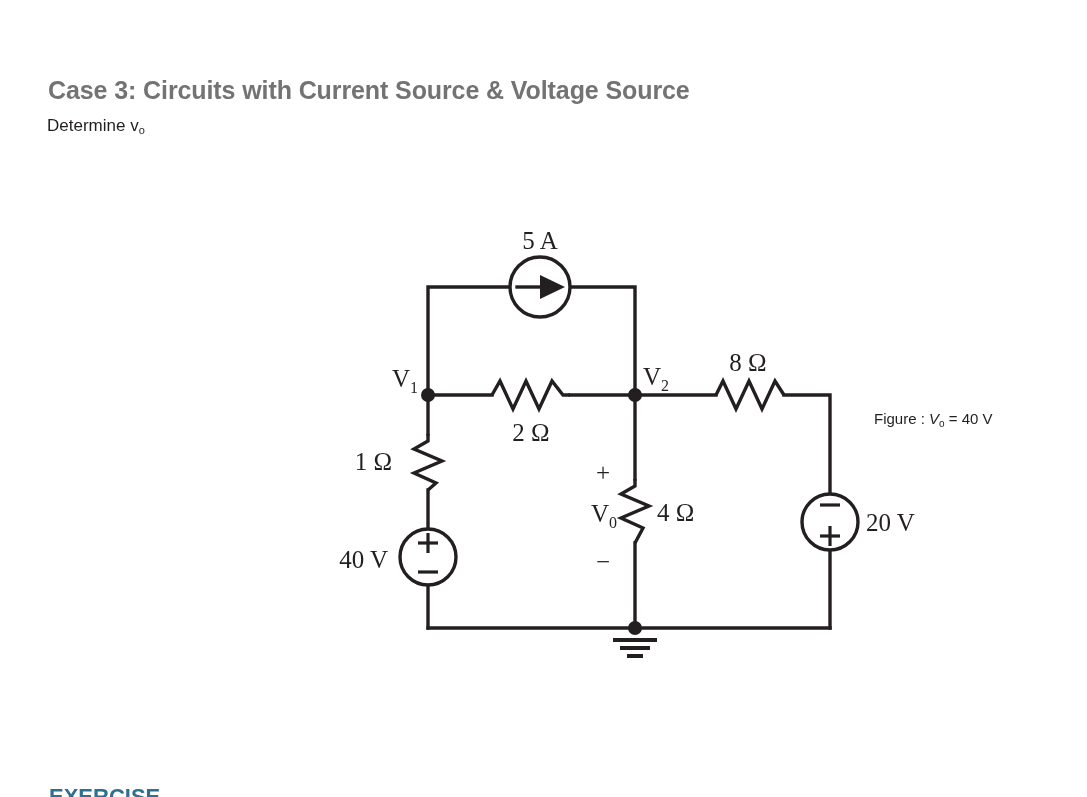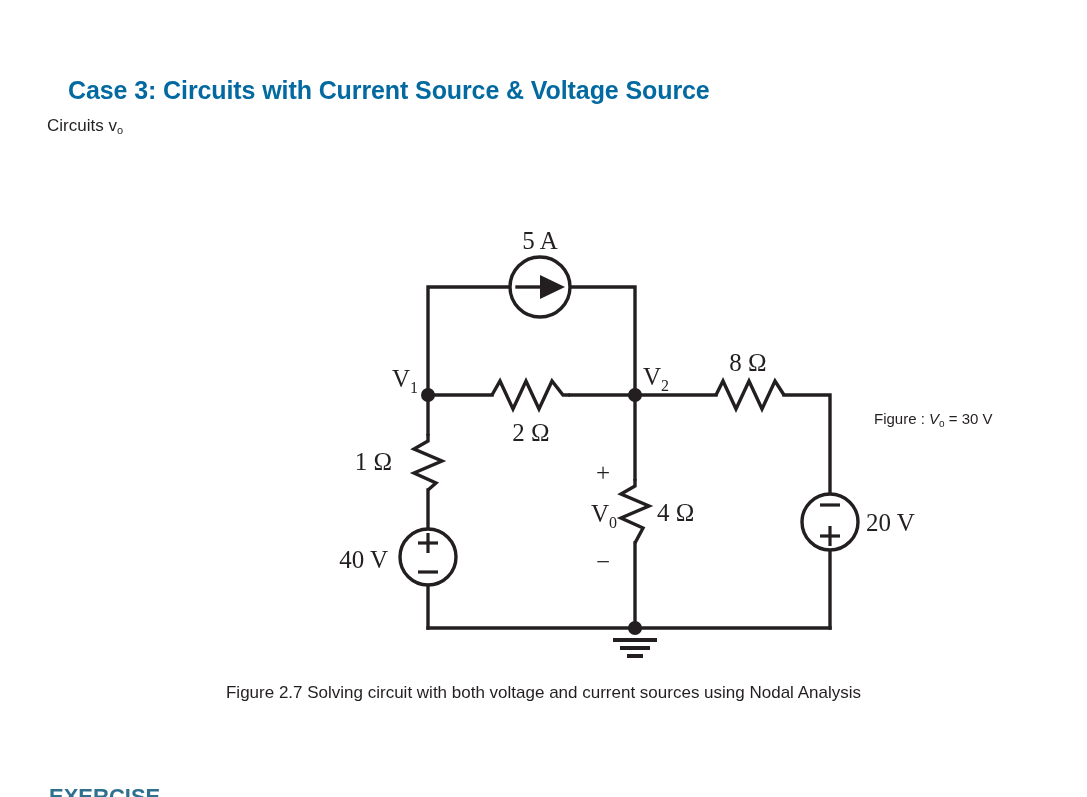--- a/index.html
+++ b/index.html
@@ -20,23 +20,22 @@
     inset: 0;
     background: #ffffff;
   }
   #slide-title {
     position: absolute;
     left: 48px;
     top: 76px;
     font-size: 25px;
     font-weight: bold;
     letter-spacing: -0.1px;
-    color: #0369a1;
-    white-space: nowrap;
-    margin-left: 20px;
+    color: #737373;
+    white-space: nowrap;
   }
   #slide-subtitle {
     position: absolute;
     left: 47px;
     top: 116px;
     font-size: 17px;
     font-weight: normal;
     color: #231f20;
     white-space: nowrap;
   }
@@ -140,21 +139,21 @@
     stroke-linecap: butt;
   }
 </style>
 </head>
 <body>
 
 <div class="slide">
 
   <div id="slide-title">Case 3: Circuits with Current Source &amp; Voltage Source</div>
 
-  <div id="slide-subtitle"><span>Circuits v</span><sub>o</sub></div>
+  <div id="slide-subtitle"><span>Determine v</span><sub>o</sub></div>
 
   <svg id="circuit-figure" width="1087" height="797" viewBox="0 0 1087 797">
 
     <path class="wire" d="M 428 395 L 428 287 L 510 287"></path>
     <path class="wire" d="M 570 287 L 635 287 L 635 395"></path>
 
     <path class="wire" d="M 428 395 L 492 395"></path>
     <path class="wire" d="M 570 395 L 635 395"></path>
 
     <path class="wire" d="M 635 395 L 716 395"></path>
@@ -209,19 +208,18 @@
 
     <text class="lbl-node" x="418" y="387" text-anchor="end"><tspan>V</tspan><tspan class="sub" dy="6">1</tspan></text>
     <text class="lbl-node" x="643" y="385" text-anchor="start"><tspan>V</tspan><tspan class="sub" dy="6">2</tspan></text>
 
     <text class="lbl-sign" x="603" y="481" text-anchor="middle">+</text>
     <text class="lbl-node" x="617" y="522" text-anchor="end"><tspan>V</tspan><tspan class="sub" dy="6">0</tspan></text>
     <text class="lbl-sign" x="603" y="570" text-anchor="middle">−</text>
 
   </svg>
 
-  <div id="answer-note"><span>Figure : </span><span class="ital">V</span><sub>o</sub><span> = 30 V</span></div>
-
-  <div id="figure-caption">Figure 2.7 Solving circuit with both voltage and current sources using Nodal Analysis</div>
+  <div id="answer-note"><span>Figure : </span><span class="ital">V</span><sub>o</sub><span> = 40 V</span></div>
+
 
   <div id="exercise-heading">EXERCISE</div>
 
 </div>
 
 </body></html>

